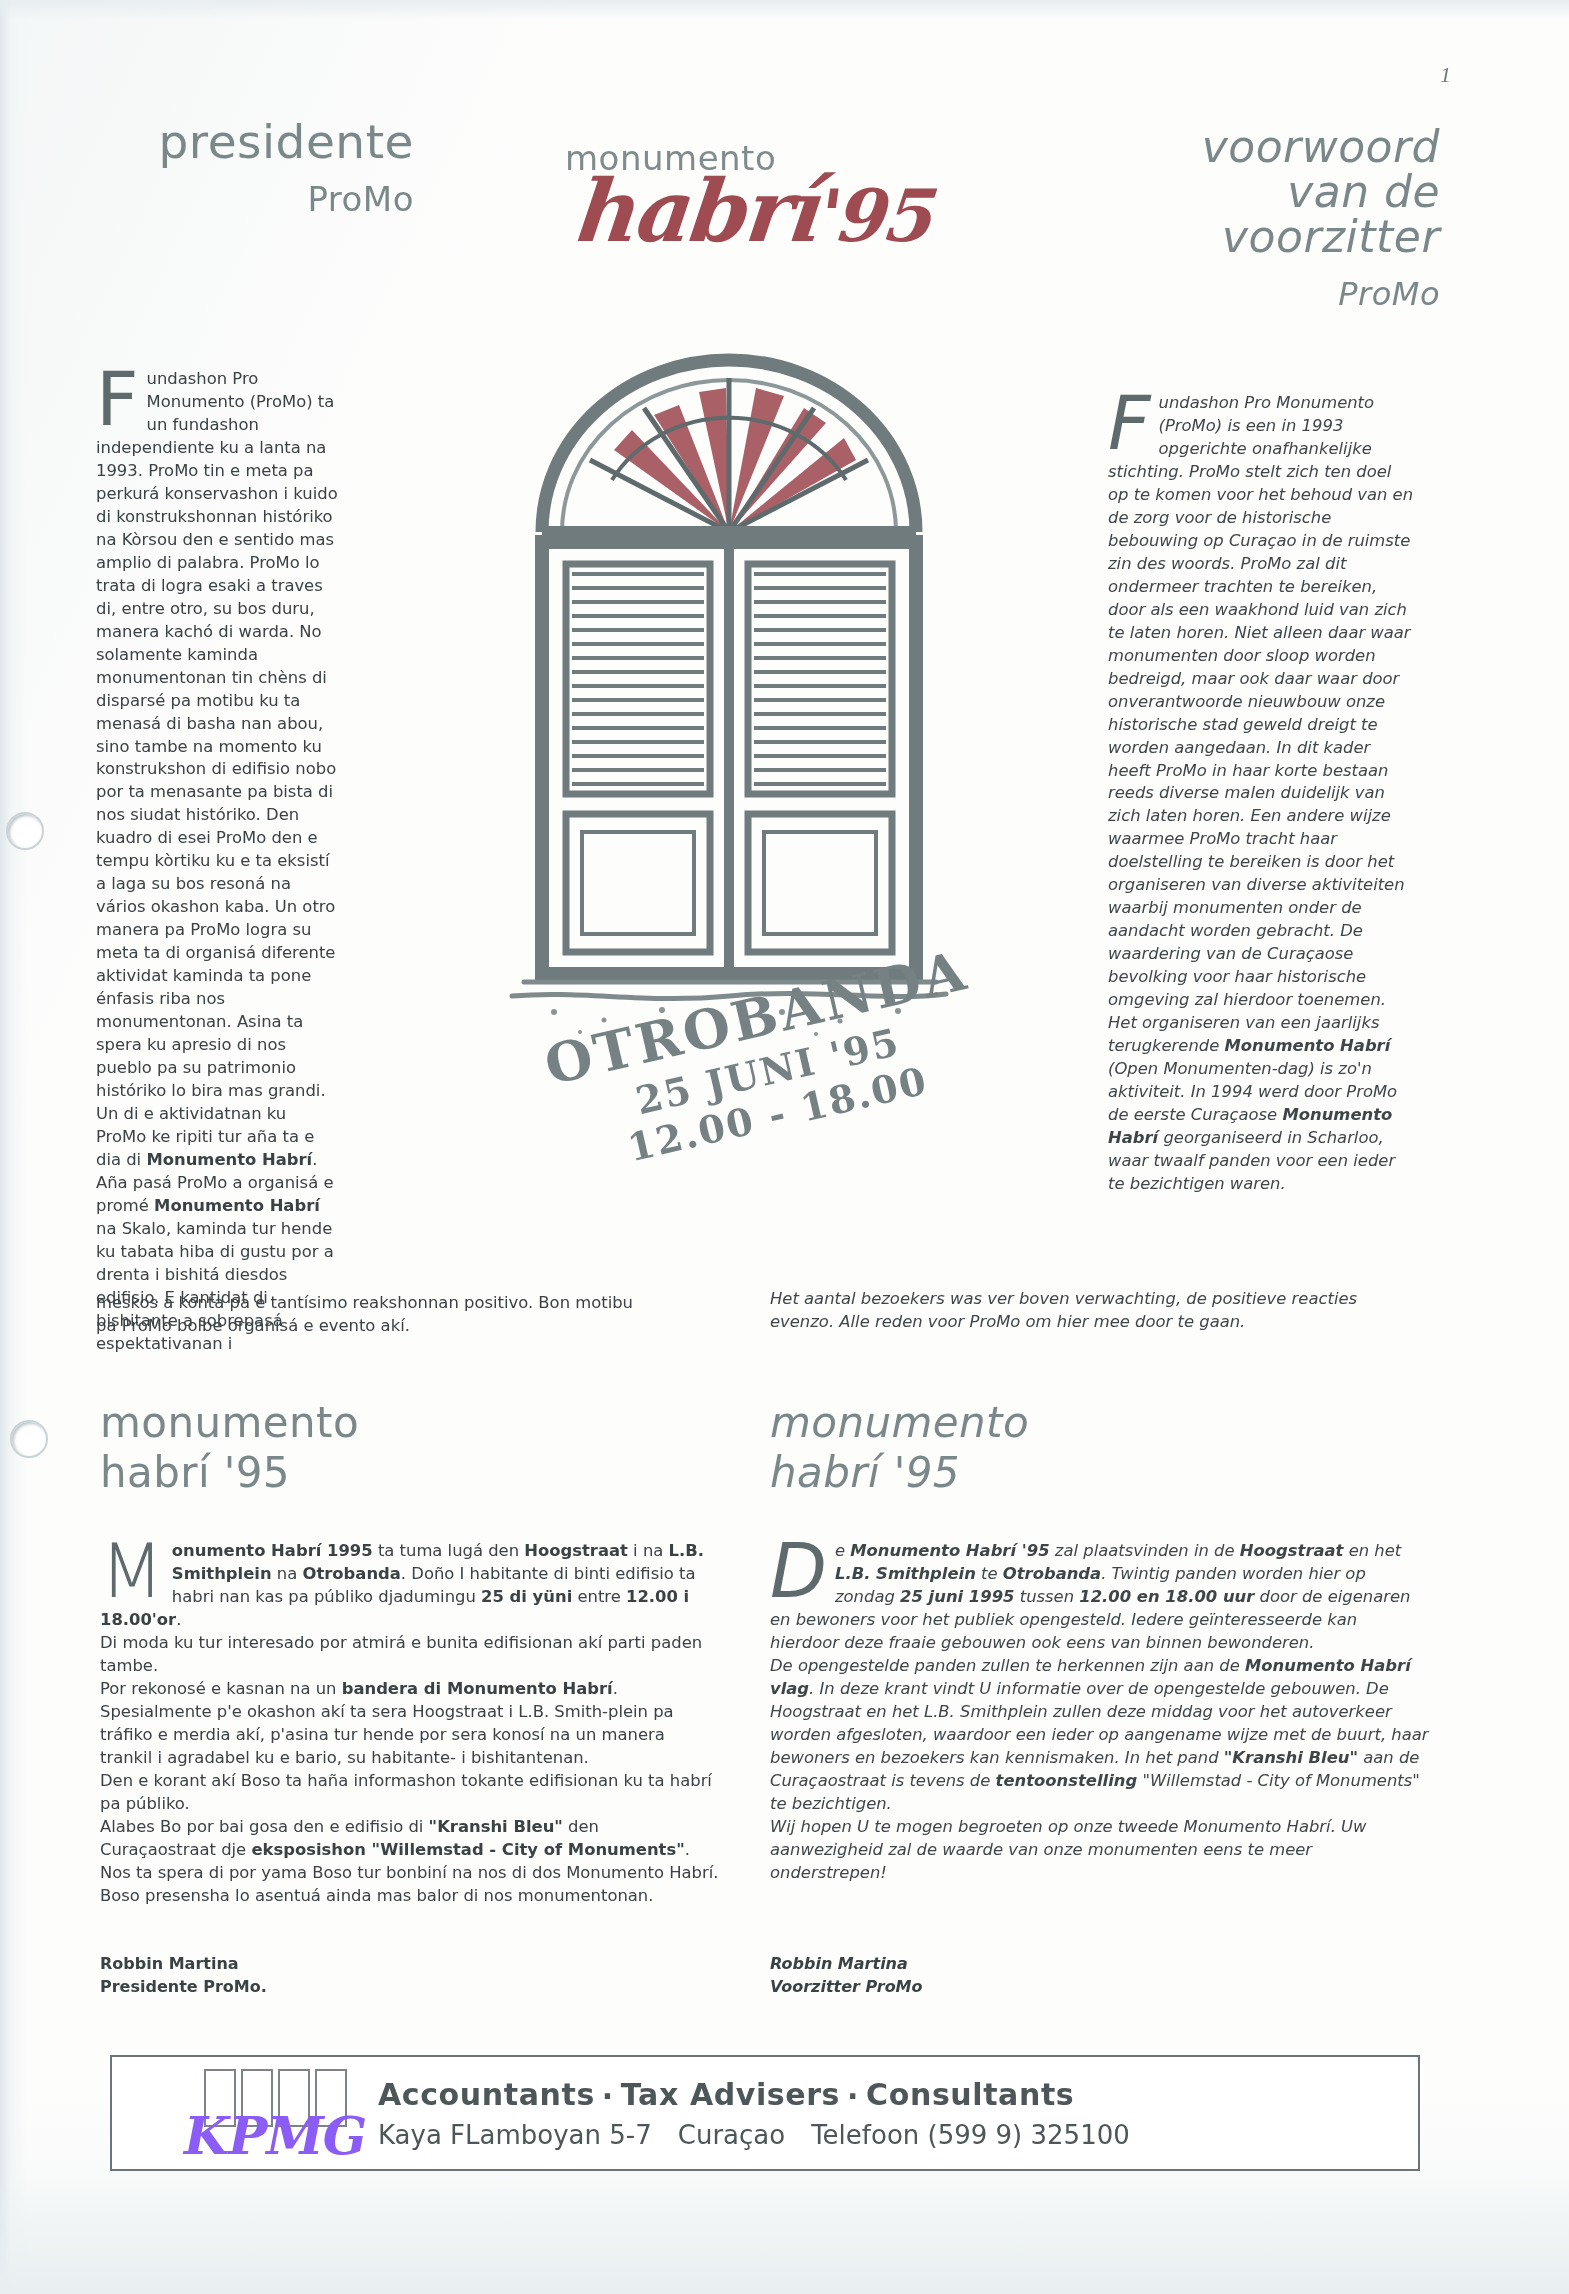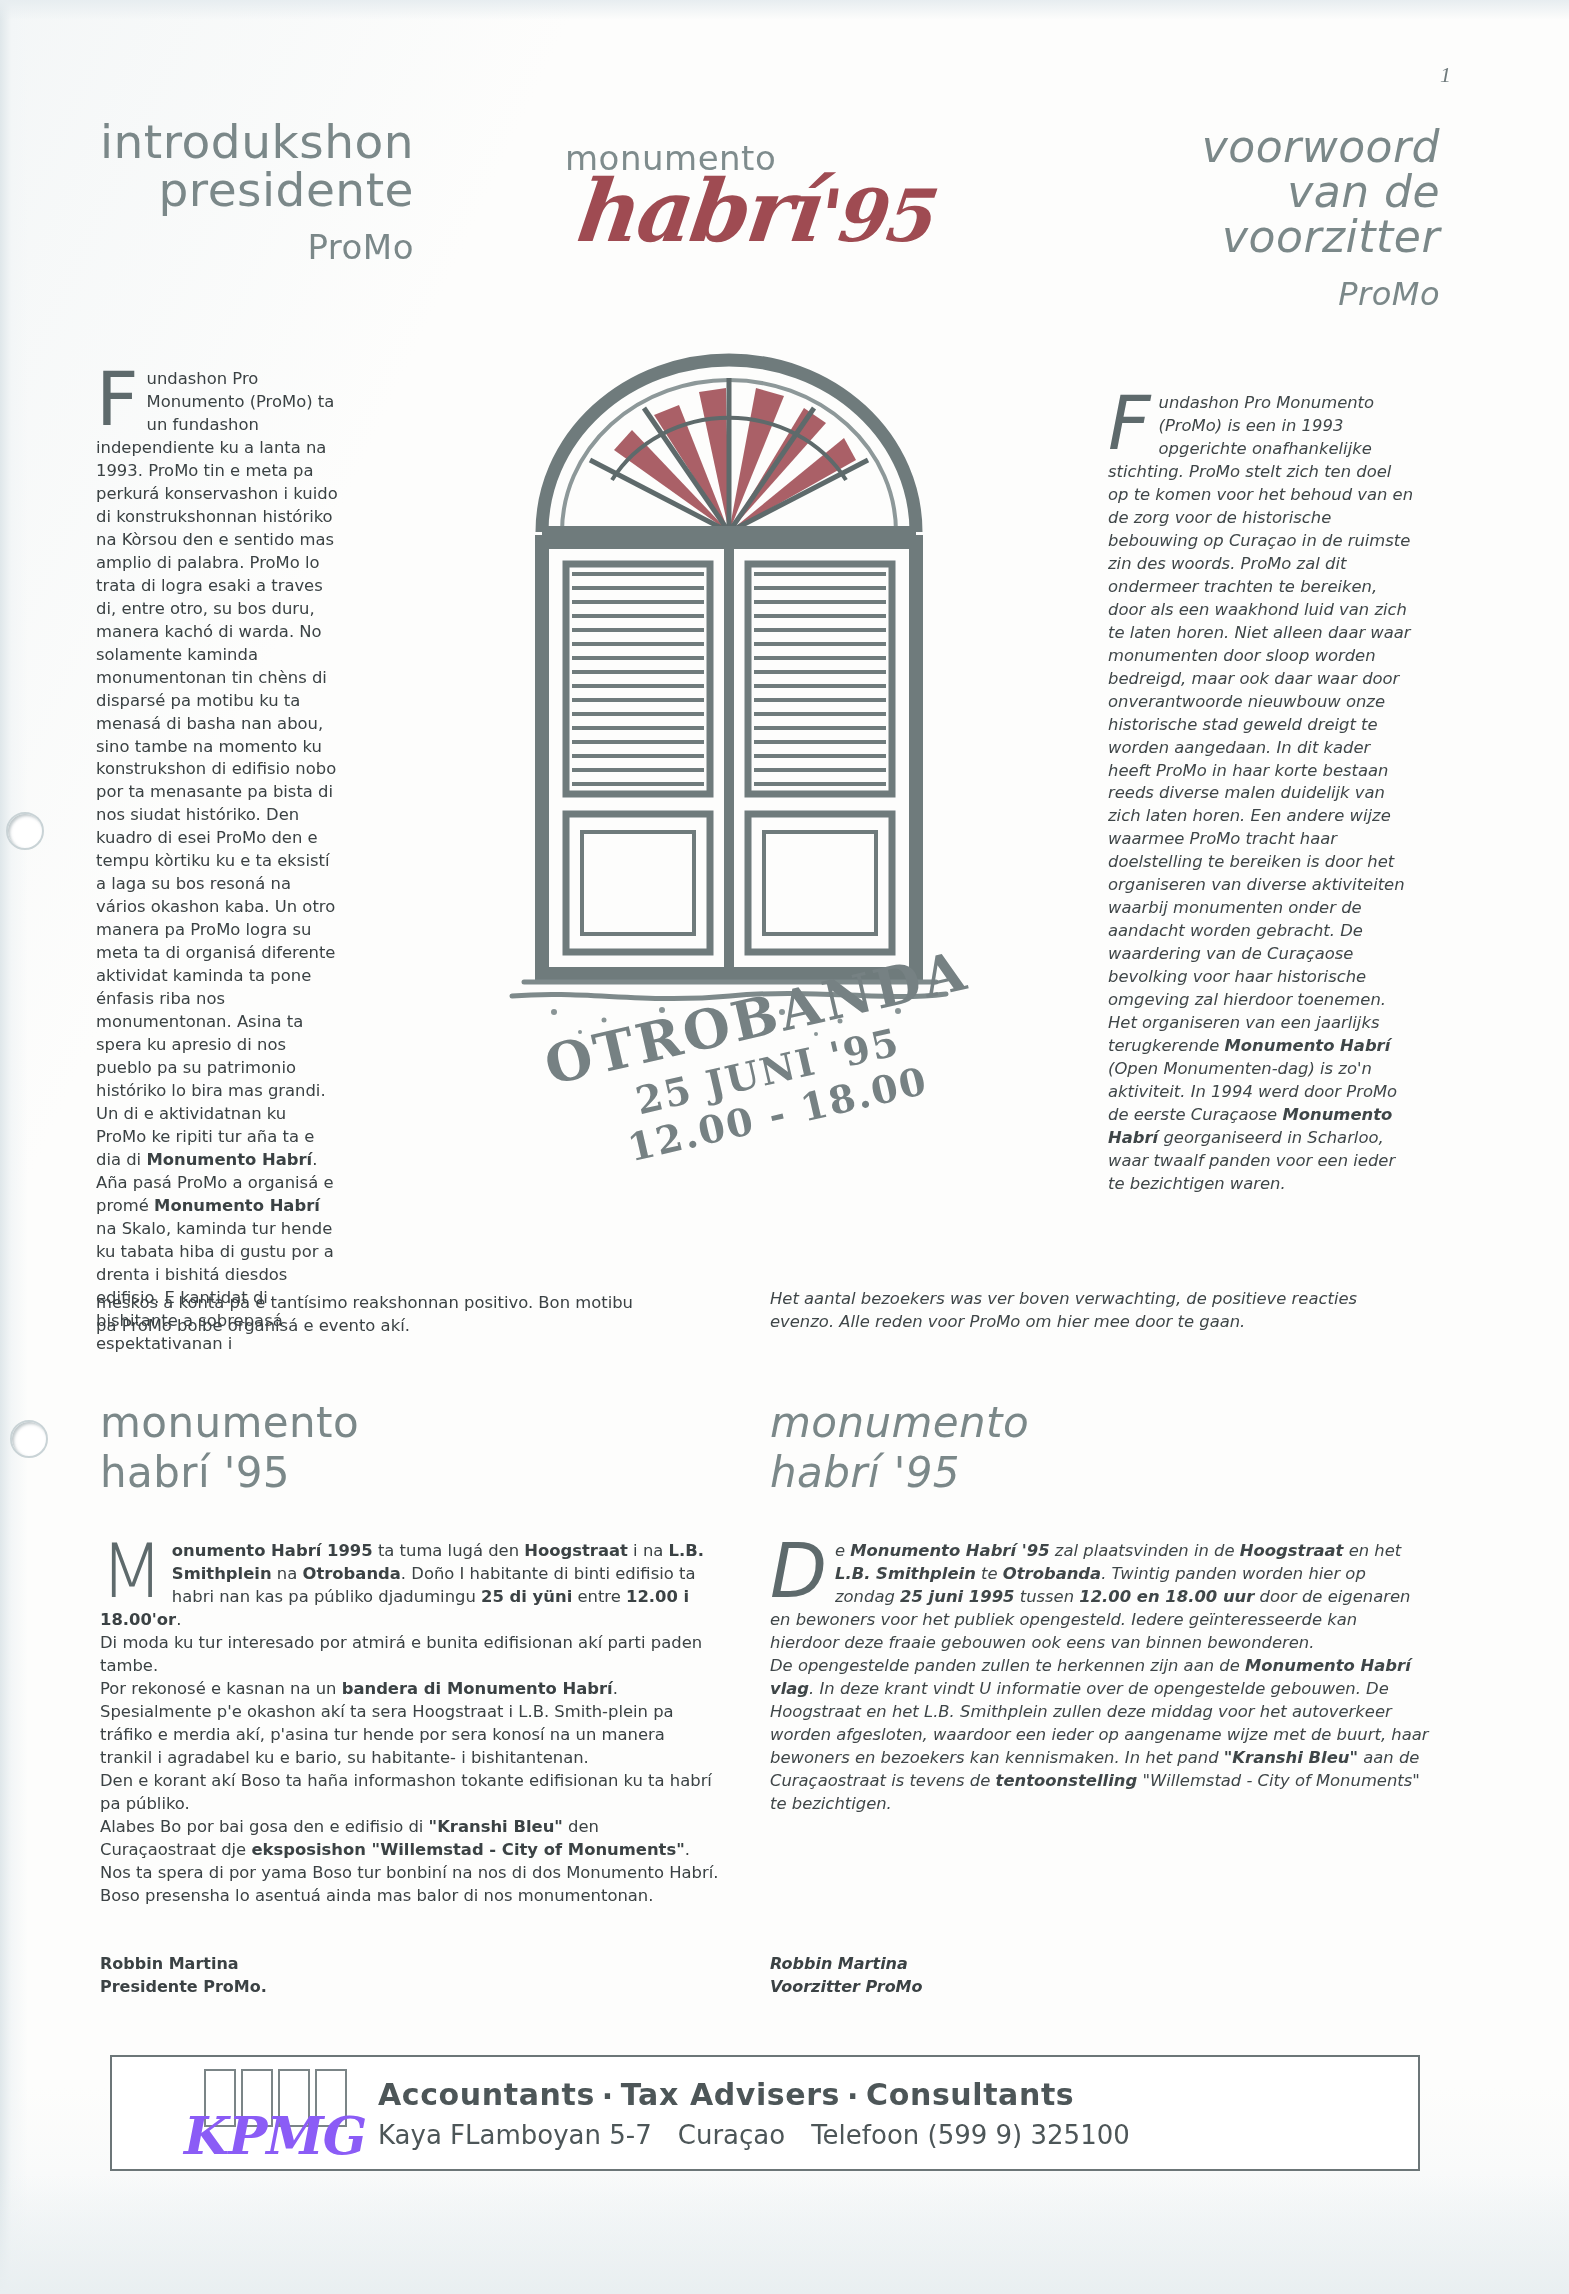--- a/index.html
+++ b/index.html
@@ -142,21 +142,20 @@
 <div class="page">
   <div class="scan-edge-l"></div>
   <div class="scan-edge-t"></div>
   <div class="scan-edge-b"></div>
   <div class="hole h1"></div>
   <div class="hole h2"></div>
 
   <div class="folio">1</div>
 
   <div class="disp" id="col-left-head">
-    <span class="l">introdukshon</span>
     <span class="l">presidente</span>
     <span class="promo">ProMo</span>
   </div>
 
   <div class="disp" id="col-right-head">
     <span class="l">voorwoord</span>
     <span class="l">van de</span>
     <span class="l">voorzitter</span>
     <span class="promo">ProMo</span>
   </div>
@@ -306,20 +305,21 @@
     <p>Di moda ku tur interesado por atmirá e bunita edifisionan akí parti paden tambe.</p>
     <p><span>Por rekonosé e kasnan na un </span><b>bandera di  Monumento Habrí</b><span>.</span></p>
     <p>Spesialmente p'e okashon akí ta sera Hoogstraat i L.B. Smith-plein pa tráfiko e merdia akí, p'asina tur hende por sera konosí na un manera trankil i agradabel ku e bario, su habitante-  i bishitantenan.</p>
     <p>Den e korant akí Boso ta haña informashon tokante edifisionan ku ta habrí pa públiko.</p>
     <p><span>Alabes Bo por bai gosa den e edifisio di </span><b>"Kranshi Bleu"</b><span> den Curaçaostraat dje </span><b>eksposishon "Willemstad - City of Monuments"</b><span>. Nos ta spera di por yama Boso tur bonbiní na nos di dos Monumento Habrí. Boso presensha lo asentuá ainda mas balor di nos monumentonan.</span></p>
   </div>
 
   <div class="body-col ital" id="mh-right">
     <p><span class="dropcap thin">D</span><span>e </span><b>Monumento Habrí '95</b><span> zal  plaatsvinden in de </span><b>Hoogstraat</b><span> en het </span><b>L.B. Smithplein</b><span> te </span><b>Otrobanda</b><span>. Twintig panden worden hier op zondag </span><b>25 juni 1995</b><span> tussen </span><b>12.00 en 18.00 uur</b><span> door de eigenaren en bewoners voor het publiek opengesteld. Iedere geïnteresseerde kan hierdoor deze fraaie gebouwen ook eens van binnen bewonderen.</span></p>
     <p><span>De opengestelde panden zullen te herkennen zijn aan de </span><b>Monumento Habrí vlag</b><span>. In deze krant vindt U informatie over de opengestelde gebouwen. De Hoogstraat en het L.B. Smithplein zullen deze middag voor het autoverkeer worden afgesloten, waardoor een ieder op aangename wijze met de buurt, haar bewoners en bezoekers kan kennismaken. In het pand </span><b>"Kranshi Bleu"</b><span> aan de Curaçaostraat is tevens de </span><b>tentoonstelling</b><span> "Willemstad - City of Monuments" te bezichtigen.</span></p>
+    <p>Wij hopen U te mogen begroeten op onze tweede Monumento Habrí. Uw aanwezigheid zal de waarde van onze monumenten eens te meer onderstrepen!</p>
   </div>
 
   <div class="sig" id="sig-left">
     <div>Robbin Martina</div>
     <div>Presidente ProMo.</div>
   </div>
   <div class="sig" id="sig-right">
     <div>Robbin Martina</div>
     <div>Voorzitter ProMo</div>
   </div>

